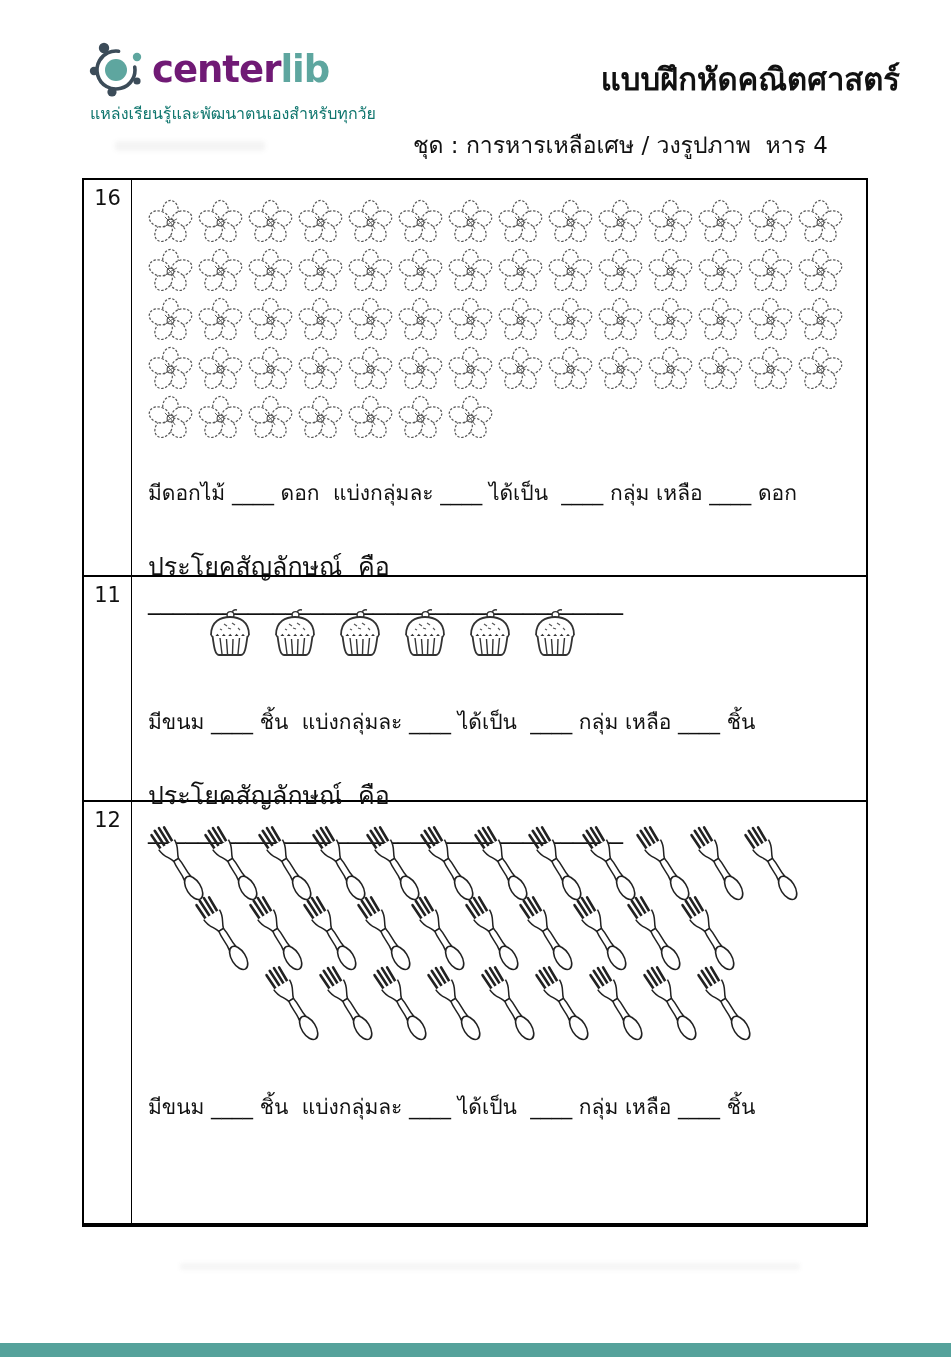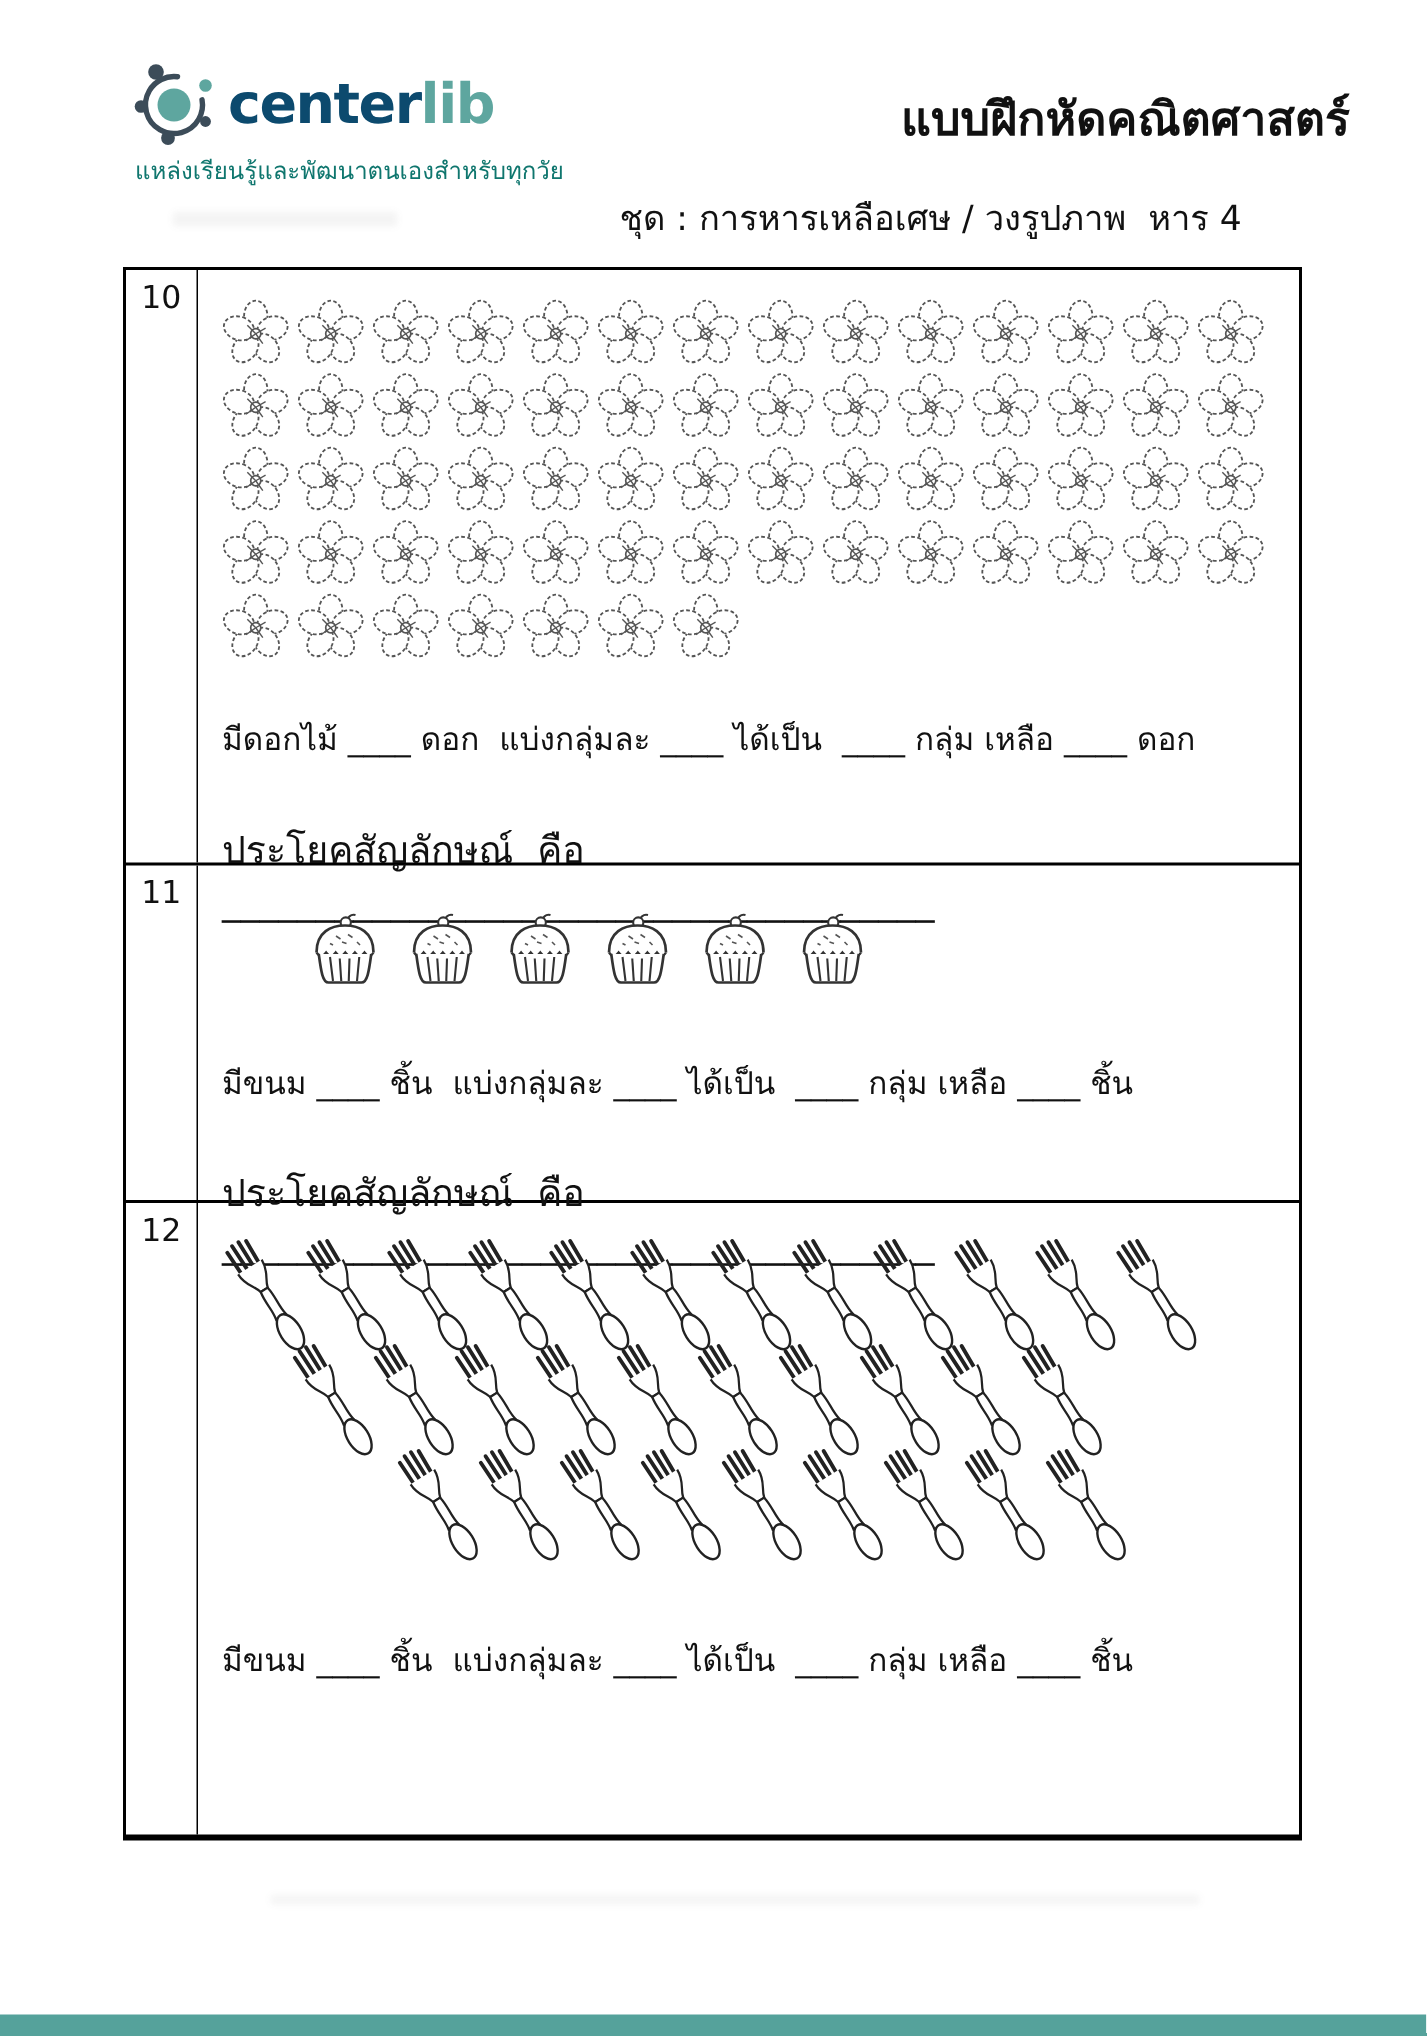--- a/index.html
+++ b/index.html
@@ -61,32 +61,32 @@
   <div class="logo">
     <svg width="58" height="58" viewBox="0 0 58 58">
       <circle cx="28" cy="30" r="19" fill="none" stroke="#3c4c59" stroke-width="3.6" stroke-linecap="round" stroke-dasharray="52 24" transform="rotate(120 28 30)"></circle>
       <circle cx="28" cy="30" r="11" fill="#5ea69f"></circle>
       <circle cx="16" cy="8" r="5.2" fill="#3c4c59"></circle>
       <circle cx="6" cy="31" r="4.2" fill="#3c4c59"></circle>
       <circle cx="24" cy="52" r="4.6" fill="#3c4c59"></circle>
       <circle cx="49" cy="41" r="3.6" fill="#3c4c59"></circle>
       <circle cx="49" cy="17" r="4.2" fill="#5ea69f"></circle>
     </svg>
-    <div class="wordmark"><span class="w1" style="color: #0c4a6e; text-align: right;">center</span><span class="w2" style="color: rgb(94, 166, 159);">lib</span></div>
+    <div class="wordmark"><span class="w1" style="color: #701a75; text-align: right;">center</span><span class="w2" style="color: rgb(94, 166, 159);">lib</span></div>
   </div>
   <div class="tagline">แหล่งเรียนรู้และพัฒนาตนเองสำหรับทุกวัย</div>
   <div class="smudge s1"></div>
 
   <div class="doc-title">แบบฝึกหัดคณิตศาสตร์</div>
   <div class="doc-subtitle">ชุด : การหารเหลือเศษ / วงรูปภาพ  หาร 4</div>
 
   <div class="worksheet">
 
     <div class="problem p10">
-      <div class="num-cell">10</div>
+      <div class="num-cell">16</div>
       <div class="content-cell">
         <div class="icon-grid g-flower">
             <div class="icon-row">
               <svg width="45" height="45" viewBox="0 0 48 48">
     <g fill="#fff" stroke="#555" stroke-width="1.3" stroke-dasharray="2.6 1.7">
       <ellipse cx="24" cy="11.5" rx="8.3" ry="11" transform="rotate(0 24 24)"></ellipse>
       <ellipse cx="24" cy="11.5" rx="8.3" ry="11" transform="rotate(72 24 24)"></ellipse>
       <ellipse cx="24" cy="11.5" rx="8.3" ry="11" transform="rotate(144 24 24)"></ellipse>
       <ellipse cx="24" cy="11.5" rx="8.3" ry="11" transform="rotate(216 24 24)"></ellipse>
       <ellipse cx="24" cy="11.5" rx="8.3" ry="11" transform="rotate(288 24 24)"></ellipse>

